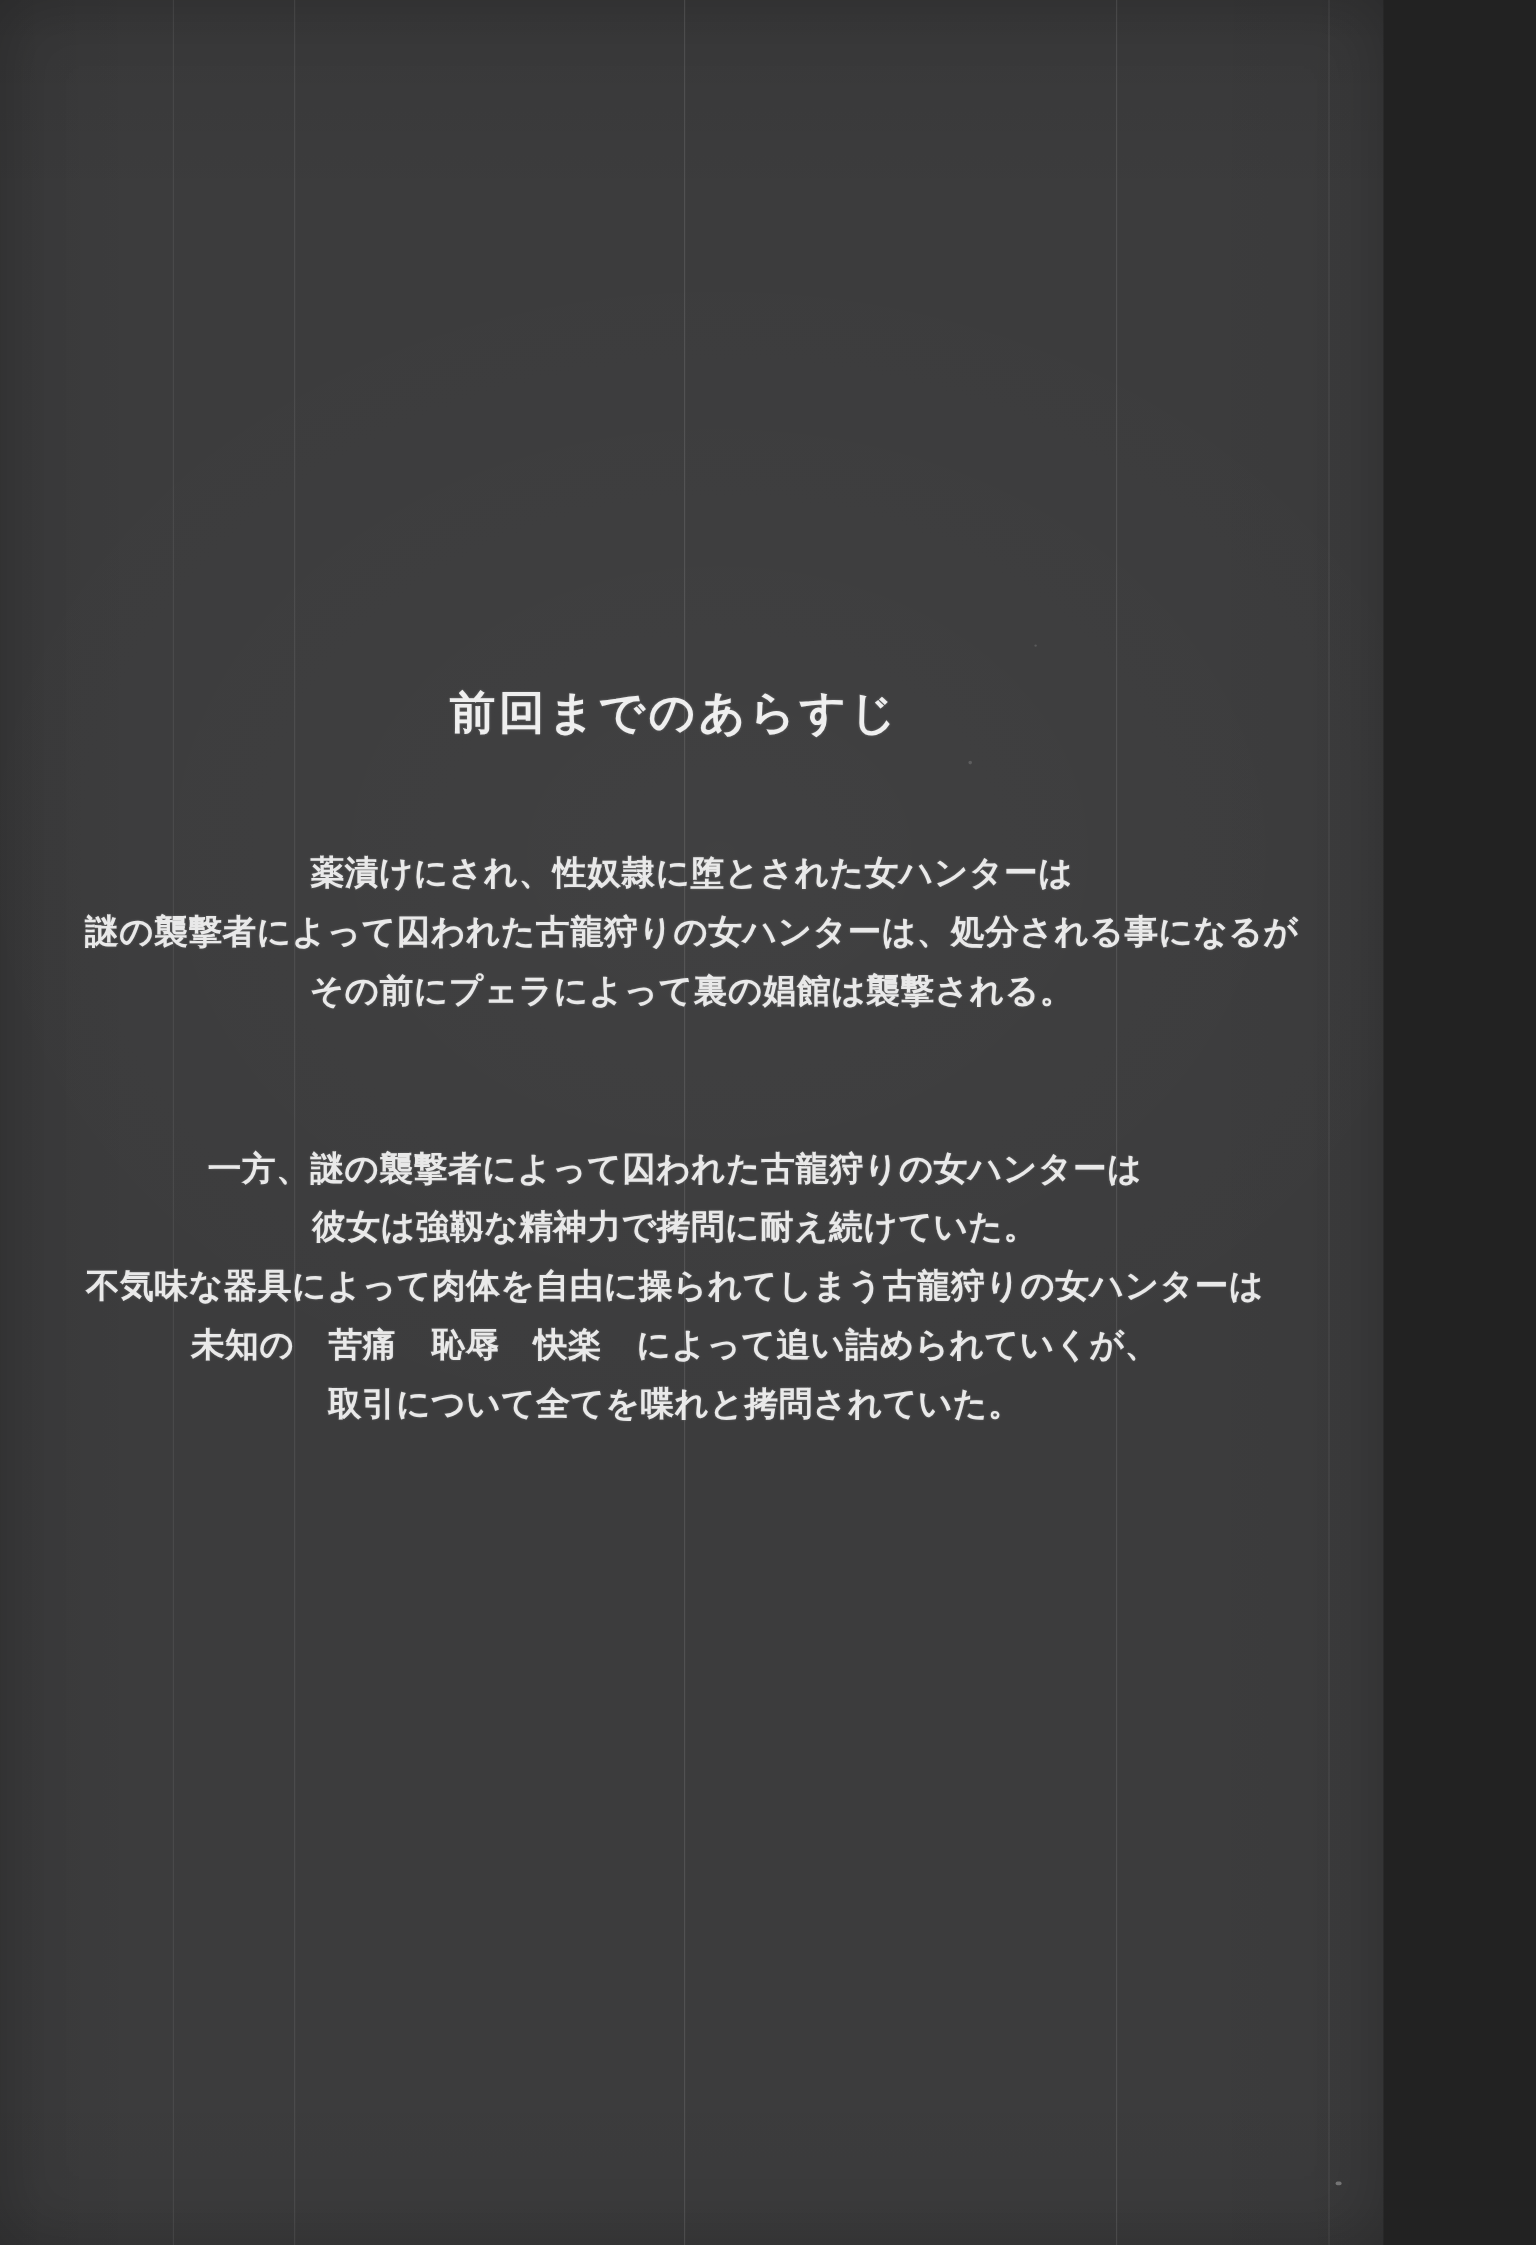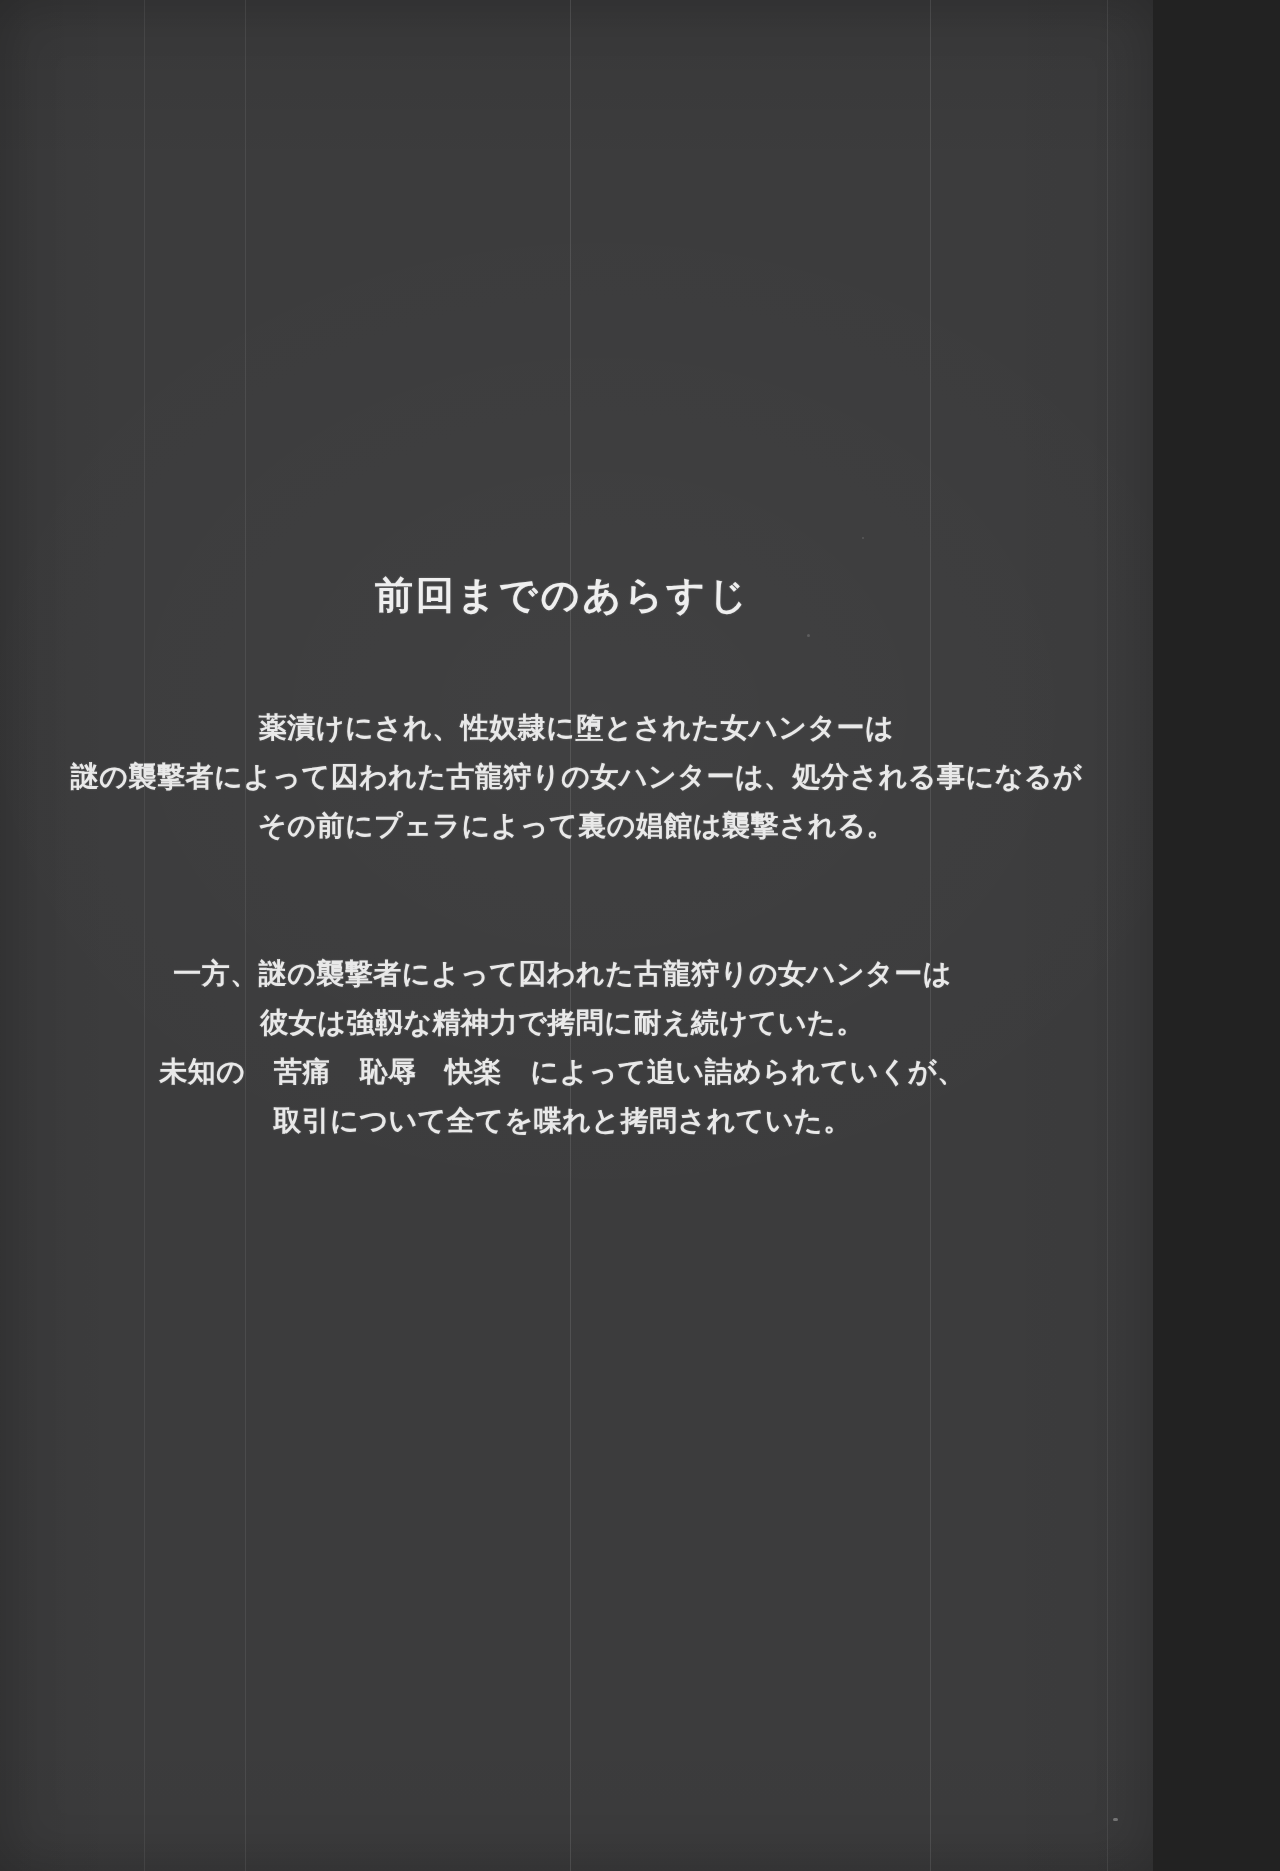--- a/index.html
+++ b/index.html
@@ -91,17 +91,18 @@
 
   <div class="content para p1">
     <div class="line">薬漬けにされ、性奴隷に堕とされた女ハンターは</div>
     <div class="line">謎の襲撃者によって囚われた古龍狩りの女ハンターは、処分される事になるが</div>
     <div class="line">その前にプェラによって裏の娼館は襲撃される。</div>
   </div>
 
   <div class="content para p2">
     <div class="line">一方、謎の襲撃者によって囚われた古龍狩りの女ハンターは</div>
     <div class="line">彼女は強靱な精神力で拷問に耐え続けていた。</div>
+    <div class="line">不気味な器具によって肉体を自由に操られてしまう古龍狩りの女ハンターは</div>
     <div class="line">未知の　苦痛　恥辱　快楽　によって追い詰められていくが、</div>
     <div class="line">取引について全てを喋れと拷問されていた。</div>
   </div>
 
 </div>
 
 </body></html>

